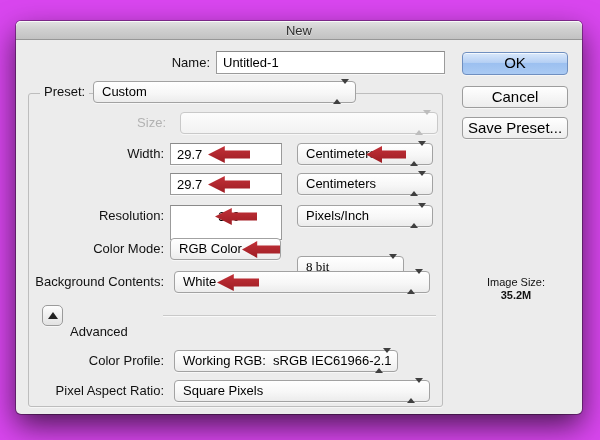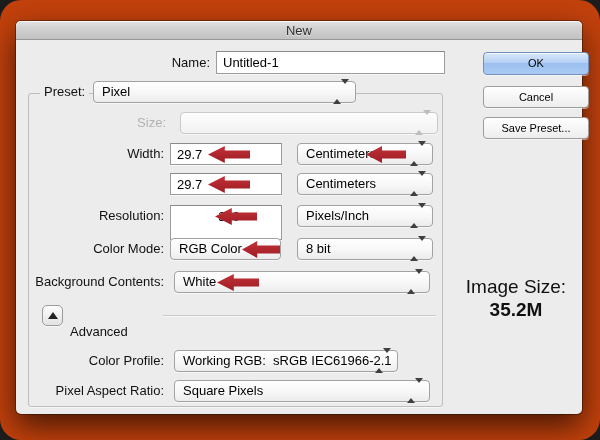--- a/index.html
+++ b/index.html
@@ -4,21 +4,21 @@
 <style>
   * { box-sizing: border-box; margin: 0; padding: 0; }
   html,body { width:600px; height:440px; }
   body {
     font-family: "Liberation Sans", sans-serif;
     background:#1d1d1d;
     position:relative;
     overflow:hidden;
     -webkit-font-smoothing: antialiased;
   }
-  .screen { position:absolute; inset:0; background:#c2410c;border-radius:21px; }
+  .screen { position:absolute; inset:0; background:#d946ef; }
 
   .dialog {
     position:absolute; left:16px; top:21px; width:566px; height:393px;
     background:#ececec; border-radius:5px;
     box-shadow:0 12px 30px rgba(0,0,0,.65), 0 0 0 1px rgba(0,0,0,.35);
   }
   .titlebar {
     position:absolute; left:0; top:0; right:0; height:19px;
     background:linear-gradient(180deg,#e2e2e2 0%,#d0d0d0 45%,#c2c2c2 100%);
     border-bottom:1px solid #979797; border-radius:5px 5px 0 0;
@@ -47,24 +47,24 @@
     font-size:13px; line-height:20px; color:#000; padding-left:8px;
     box-shadow:0 1px 0 rgba(255,255,255,.6);
   }
   .popup.dis { border-color:#c9c9c9; color:#bbb; background:linear-gradient(180deg,#fcfcfc,#f2f2f2); }
   .stepper { position:absolute; right:6px; top:50%; transform:translateY(-50%); }
   .tri-up { width:0; height:0; border-left:4px solid transparent; border-right:4px solid transparent; border-bottom:5px solid #3f3f3f; }
   .tri-dn { width:0; height:0; border-left:4px solid transparent; border-right:4px solid transparent; border-top:5px solid #3f3f3f; margin-top:2px; }
   .dis .tri-up { border-bottom-color:#bdbdbd; } .dis .tri-dn { border-top-color:#bdbdbd; }
 
   .btn {
-    position:absolute; left:467px; width:106px; height:22px;
+    position:absolute; left:446px; width:106px; height:22px;
     background:linear-gradient(180deg,#ffffff,#ededed);
     border:1px solid #9d9d9d; border-radius:4px;
-    font-size:11px; line-height:20px; text-align:center; color:#000;
+    font-size:15px; line-height:20px; text-align:center; color:#000;
     box-shadow:0 1px 0 rgba(255,255,255,.5);
   }
   .btn.primary {
     background:linear-gradient(180deg,#d9e8fb 0%,#b6d0f4 45%,#9cc0f0 50%,#aacaf3 100%);
     border-color:#6f8fc0;
     box-shadow:inset 0 1px 0 rgba(255,255,255,.7), 0 1px 0 rgba(255,255,255,.5);
   }
   .btn.dis { background:#f4f4f4; border-color:#c6c6c6; color:#aeaeae; box-shadow:none; }
 
   .groupbox {
@@ -81,21 +81,21 @@
     position:absolute; left:26px; top:284px; width:21px; height:21px;
     background:linear-gradient(180deg,#fdfdfd,#e2e2e2);
     border:1px solid #9b9b9b; border-radius:5px;
     display:flex; align-items:center; justify-content:center;
     box-shadow:0 1px 0 rgba(255,255,255,.6);
   }
   .disc-tri { width:0; height:0; border-left:5px solid transparent; border-right:5px solid transparent; border-bottom:7px solid #222; }
   .adv-lbl { position:absolute; left:54px; top:284px; height:21px; line-height:21px; font-size:13px; color:#111;margin-top:16px; }
   .adv-line { position:absolute; left:147px; top:294px; width:273px; height:1px; background:#c9c9c9; box-shadow:0 1px 0 rgba(255,255,255,.7); }
 
-  .info { position:absolute; left:447px; top:255px; width:106px; text-align:center; font-size:19px; color:#111; }
+  .info { position:absolute; left:447px; top:255px; width:106px; text-align:center; font-size:11px; color:#111; }
   .info .val { margin-top:1px;font-weight:bold; }
 
   .red-arrow {
     position:absolute; width:42px; height:17px;
     background:linear-gradient(180deg,#c23138,#9e1d24);
     clip-path:polygon(0% 50%, 40% 0%, 40% 27%, 100% 27%, 100% 73%, 40% 73%, 40% 100%);
     filter:drop-shadow(0 1px 1px rgba(0,0,0,.35));
   }
   .pre { white-space:pre; }
 </style>
@@ -121,21 +121,21 @@
       <span>Save Preset...</span>
     </div>
     <div class="btn" style="top:65px;">
       <span>Cancel</span>
     </div>
 
     <div class="groupbox"></div>
 
     <div class="preset-label">Preset:</div>
     <div class="popup" style="left:77px; top:60px; width:263px;">
-      <span>Pixel</span>
+      <span>Custom</span>
       <span class="stepper"><span class="tri-up"></span><span class="tri-dn"></span></span>
     </div>
 
     <div class="lbl dis" style="left:20px; top:91px; width:130px;">Size:</div>
     <div class="popup dis" style="left:164px; top:91px; width:258px;">
       <span></span>
       <span class="stepper"><span class="tri-up"></span><span class="tri-dn"></span></span>
     </div>
 
     <div class="lbl" style="left:20px; top:122px; width:128px;">Width:</div>
@@ -161,21 +161,21 @@
     </div>
     <div class="popup" style="left:281px; top:184px; width:136px;">
       <span>Pixels/Inch</span>
       <span class="stepper"><span class="tri-up"></span><span class="tri-dn"></span></span>
     </div>
 
     <div class="lbl" style="left:20px; top:217px; width:128px;">Color Mode:</div>
     <div class="popup" style="left:154px; top:217px; width:111px;">
       <span>RGB Color</span>
     </div>
-    <div class="popup" style="left:281px; top:217px; width:136px;">
+    <div class="popup" style="left:281px; top:235px; width:107px;font-family:Liberation Serif, serif;">
       <span>8 bit</span>
       <span class="stepper"><span class="tri-up"></span><span class="tri-dn"></span></span>
     </div>
 
     <div class="lbl" style="left:4px; top:250px; width:144px;">Background Contents:</div>
     <div class="popup" style="left:158px; top:250px; width:256px;">
       <span>White</span>
       <span class="stepper"><span class="tri-up"></span><span class="tri-dn"></span></span>
     </div>
 

